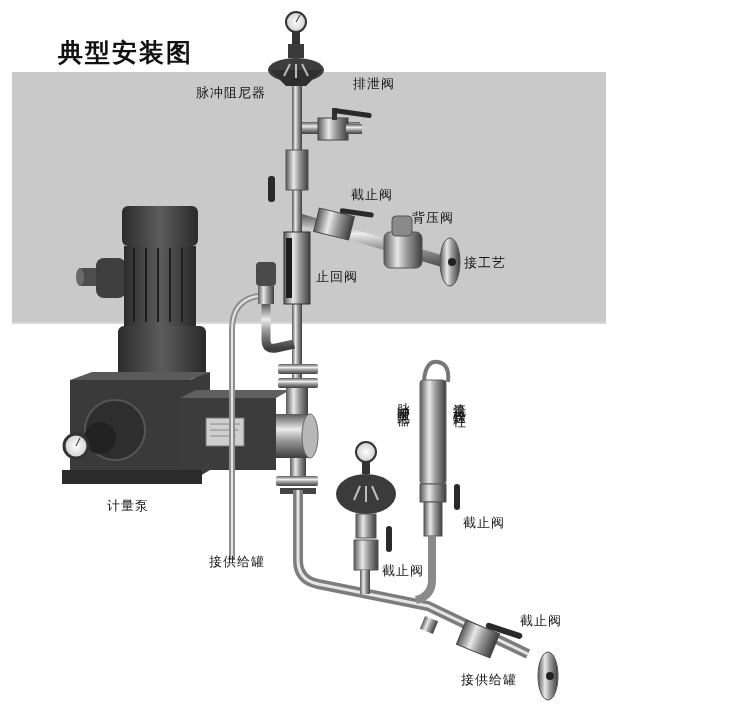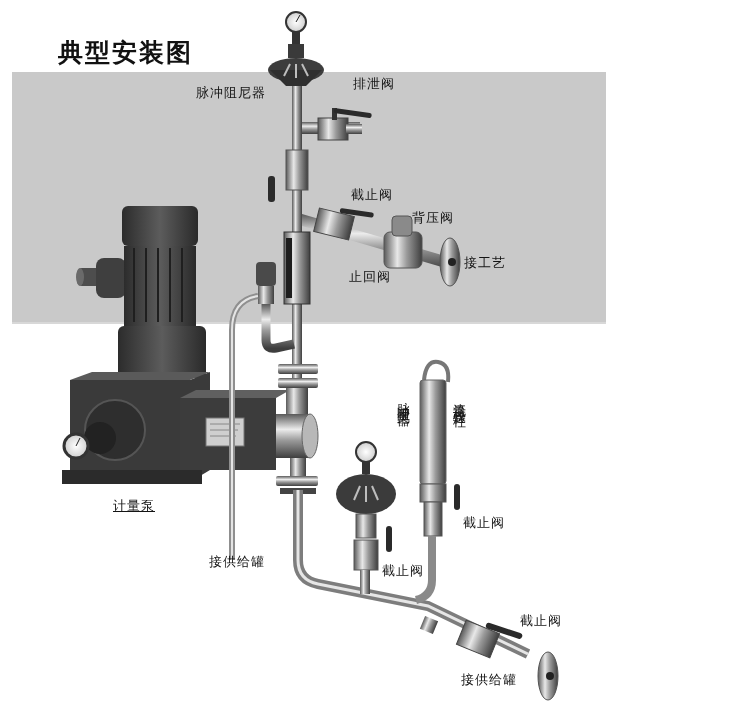--- a/index.html
+++ b/index.html
@@ -183,21 +183,21 @@
     <circle cx="550" cy="676" r="4" fill="#222"></circle>
     <rect x="422" y="618" width="14" height="14" fill="url(#steelV)" transform="rotate(22 429 625)"></rect>
   </g>
 </svg>
 
 <div class="abs lbl" style="left:196px; top:84px;">脉冲阻尼器</div>
 <div class="abs lbl" style="left:353px; top:75px;">排泄阀</div>
 <div class="abs lbl" style="left:351px; top:186px;">截止阀</div>
 <div class="abs lbl" style="left:412px; top:209px;">背压阀</div>
 <div class="abs lbl" style="left:464px; top:254px;">接工艺</div>
-<div class="abs lbl" style="left:316px; top:268px;margin-left:33px;">止回阀</div>
-<div class="abs lbl" style="left:113px; top:497px;text-decoration:underline;">计量泵</div>
+<div class="abs lbl" style="left:316px; top:268px;">止回阀</div>
+<div class="abs lbl" style="left:107px; top:497px;">计量泵</div>
 <div class="abs lbl" style="left:209px; top:553px;">接供给罐</div>
 <div class="abs vlbl" style="left:396px; top:392px;">脉冲阻尼器</div>
 <div class="abs vlbl" style="left:452px; top:392px;">流量校验柱</div>
 <div class="abs lbl" style="left:463px; top:514px;">截止阀</div>
 <div class="abs lbl" style="left:382px; top:562px;">截止阀</div>
 <div class="abs lbl" style="left:520px; top:612px;">截止阀</div>
 <div class="abs lbl" style="left:461px; top:671px;">接供给罐</div>
 
 </body></html>

